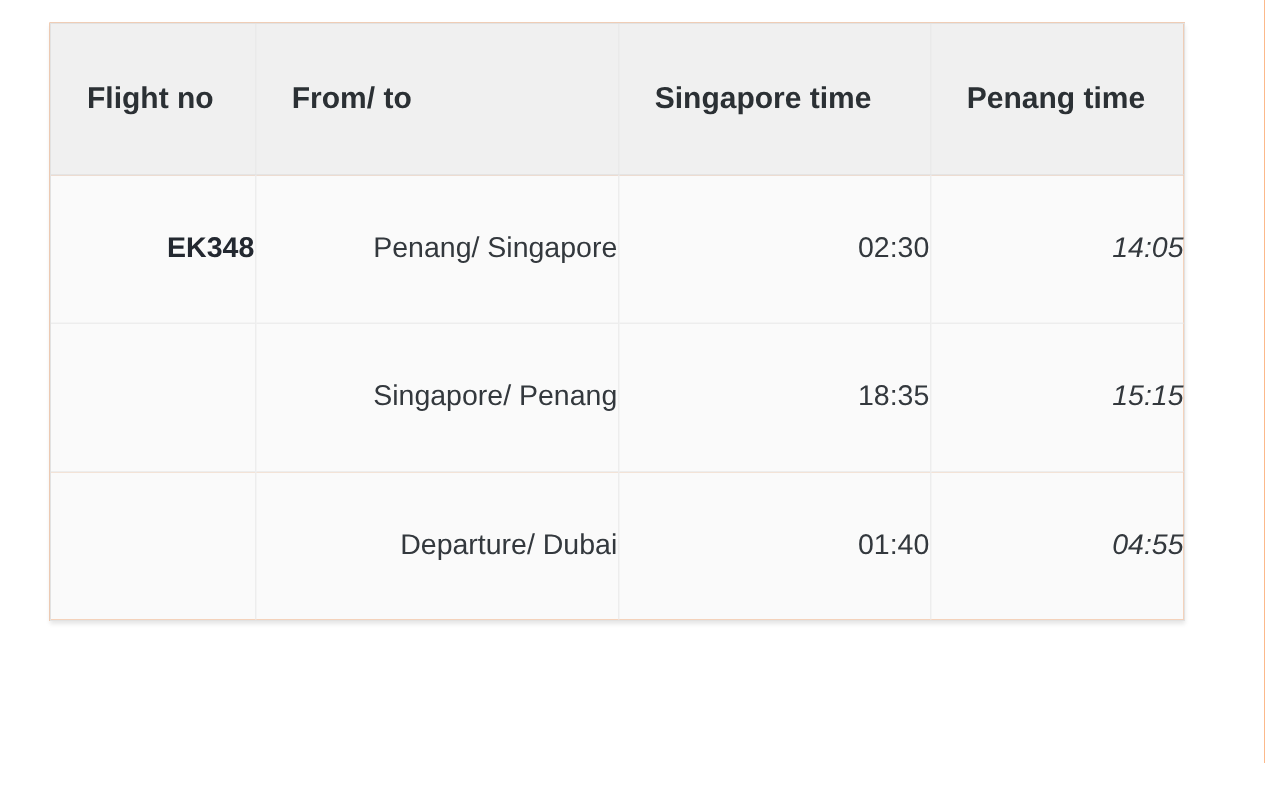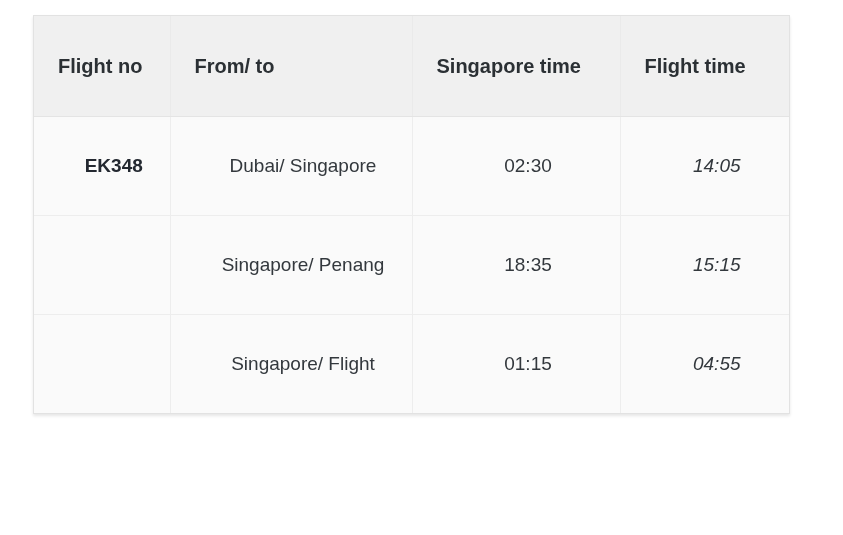--- a/index.html
+++ b/index.html
@@ -55,21 +55,21 @@
     border-right: 1px solid #eaeaea;
     border-bottom: 1px solid #e4e4e4;
     white-space: nowrap;
   }
   thead th:last-child { border-right: none; }
 
   tbody td {
     background: #fafafa;
     height: 98px;
     padding: 0 0 0 24px;
-    text-align: center;
+    text-align: right;
     vertical-align: middle;
     font-family: "Liberation Sans", sans-serif;
     font-size: 19px;
     font-weight: normal;
     color: #33383d;
     border-right: 1px solid #ededed;
     border-bottom: 1px solid #ededed;
     white-space: nowrap;
   }
   tbody td:last-child { border-right: none; font-style: italic; }
@@ -91,39 +91,39 @@
         <col class="c-flightno">
         <col class="c-fromto">
         <col class="c-dep">
         <col class="c-arr">
       </colgroup>
       <thead>
         <tr>
           <th>Flight no</th>
           <th>From/ to</th>
           <th>Singapore time</th>
-          <th>Flight time</th>
+          <th>Penang time</th>
         </tr>
       </thead>
       <tbody>
         <tr>
           <td class="flight-no">EK348</td>
-          <td>Dubai/ Singapore</td>
+          <td>Penang/ Singapore</td>
           <td>02:30</td>
           <td>14:05</td>
         </tr>
         <tr>
           <td class="flight-no"></td>
           <td>Singapore/ Penang</td>
           <td>18:35</td>
           <td>15:15</td>
         </tr>
         <tr>
           <td class="flight-no"></td>
-          <td>Singapore/ Flight</td>
-          <td>01:15</td>
+          <td>Departure/ Dubai</td>
+          <td>01:40</td>
           <td>04:55</td>
         </tr>
       </tbody>
     </table>
   </div>
 
 </div>
 
 </body></html>

